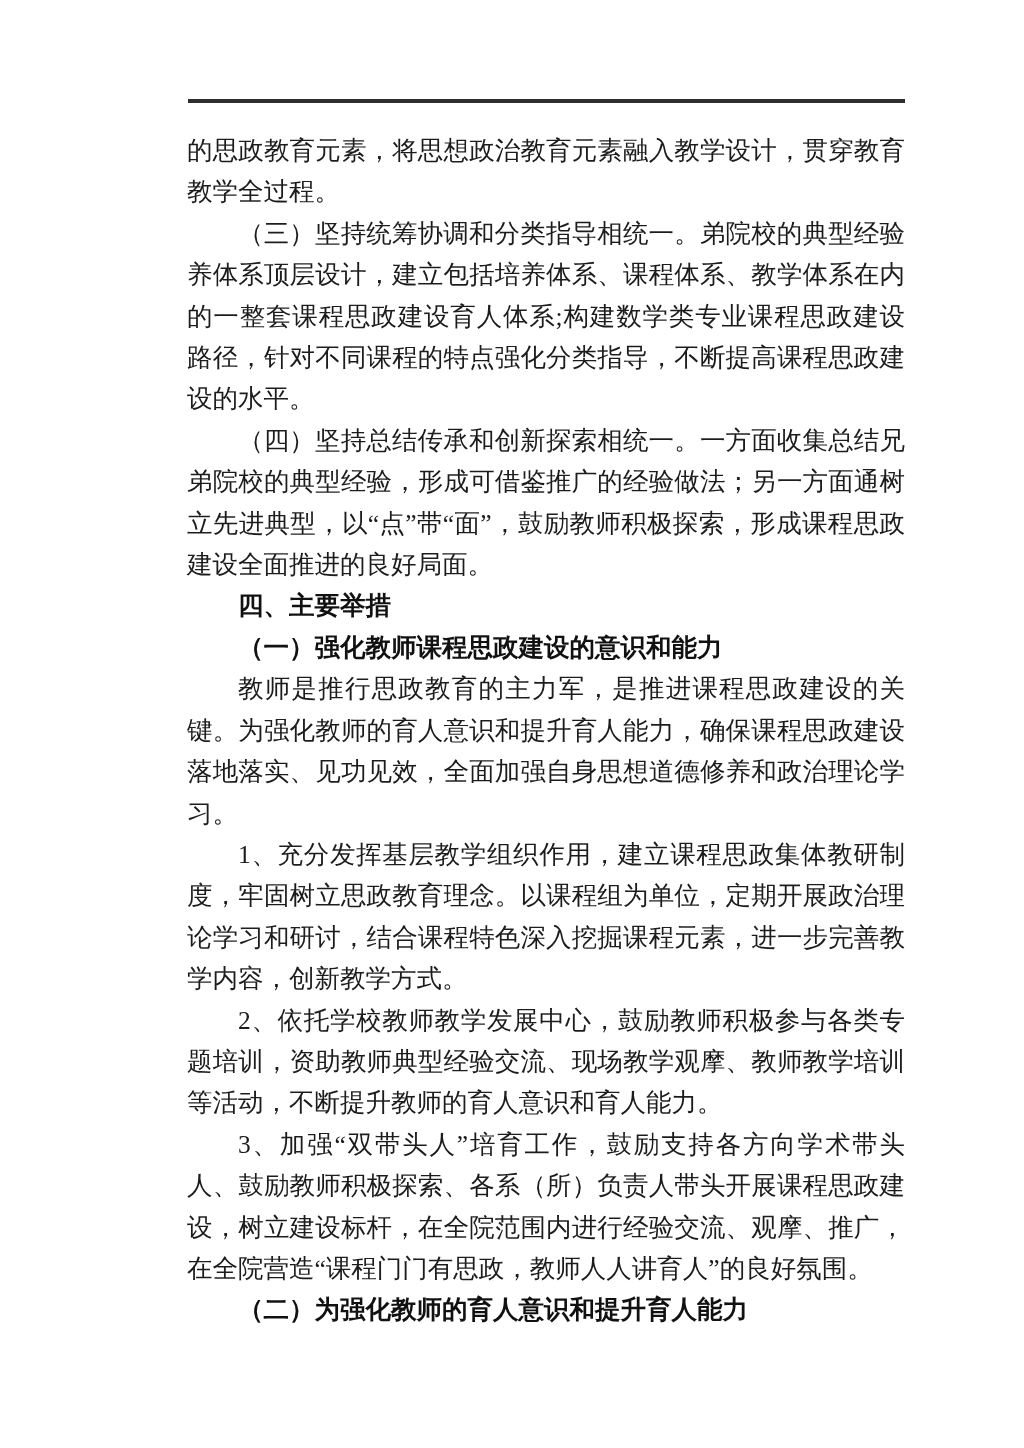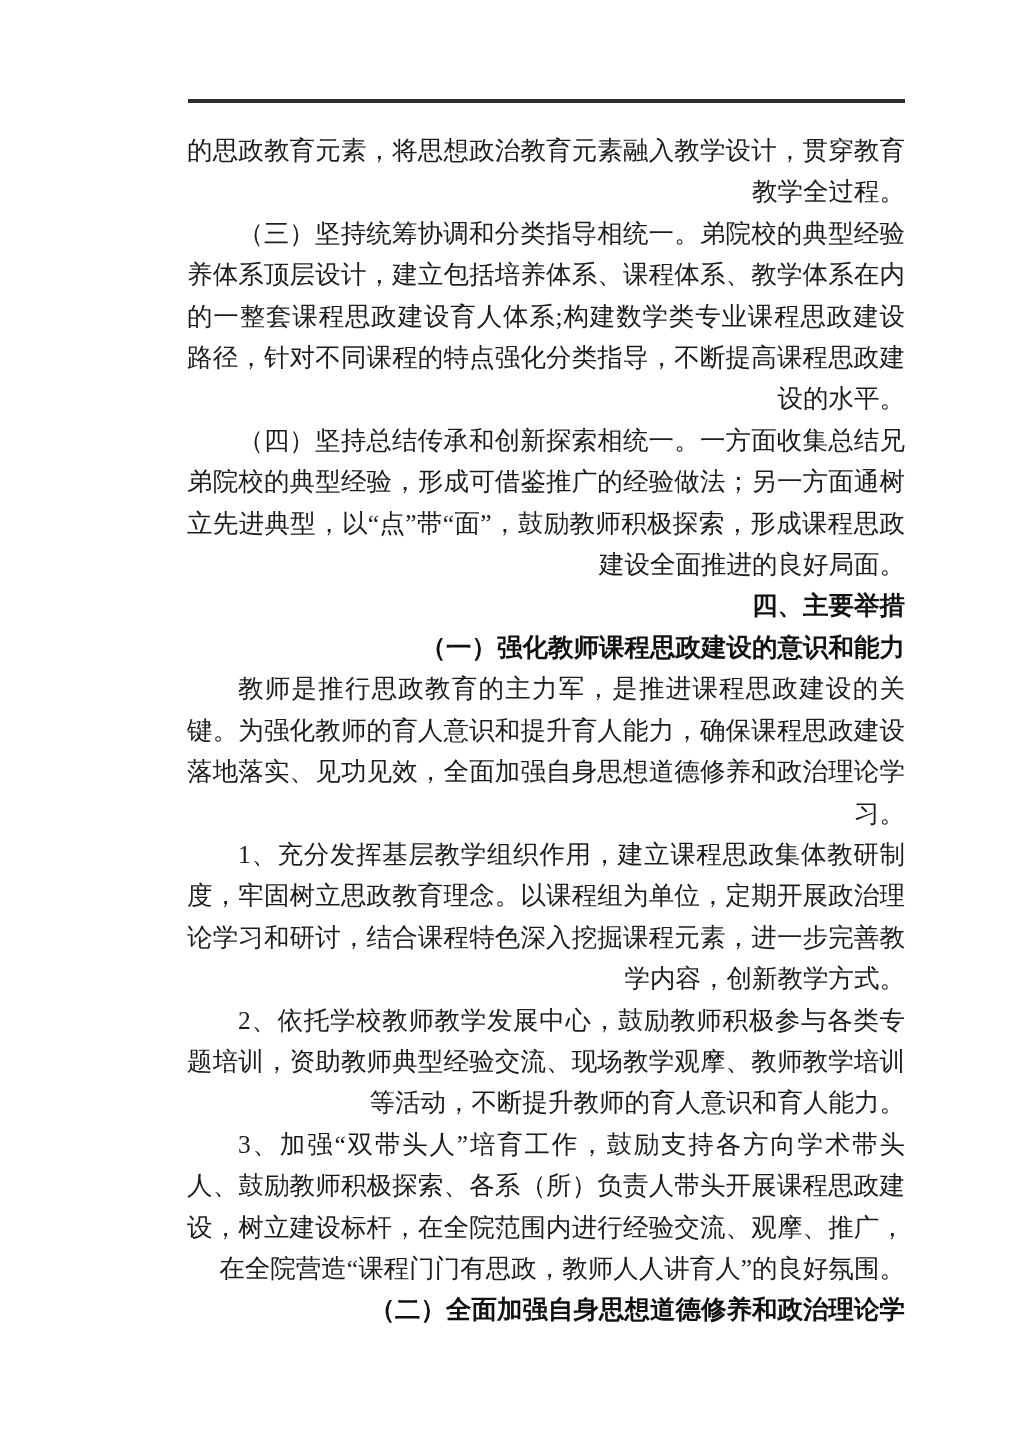--- a/index.html
+++ b/index.html
@@ -23,21 +23,21 @@
   }
   .content {
     position: absolute;
     left: 151px;
     top: 130px;
     width: 718px;
     font-size: 25.5px;
     line-height: 41.4px;
   }
   .ln {
-    text-align: right;
+    text-align: left;
     white-space: normal;
   }
   .fill {
     text-align: justify;
     text-align-last: justify;
     text-justify: inter-ideograph;
   }
   .ind { text-indent: 51px; }
   .head {
     font-family: "Liberation Sans", "DejaVu Sans", sans-serif;
@@ -73,15 +73,15 @@
     <div class="ln fill">度，牢固树立思政教育理念。以课程组为单位，定期开展政治理</div>
     <div class="ln fill">论学习和研讨，结合课程特色深入挖掘课程元素，进一步完善教</div>
     <div class="ln">学内容，创新教学方式。</div>
     <div class="ln ind fill">2、依托学校教师教学发展中心，鼓励教师积极参与各类专</div>
     <div class="ln fill">题培训，资助教师典型经验交流、现场教学观摩、教师教学培训</div>
     <div class="ln">等活动，不断提升教师的育人意识和育人能力。</div>
     <div class="ln ind fill">3、加强“双带头人”培育工作，鼓励支持各方向学术带头</div>
     <div class="ln fill">人、鼓励教师积极探索、各系（所）负责人带头开展课程思政建</div>
     <div class="ln fill">设，树立建设标杆，在全院范围内进行经验交流、观摩、推广，</div>
     <div class="ln">在全院营造“课程门门有思政，教师人人讲育人”的良好氛围。</div>
-    <div class="ln ind head">（二）全面加强自身思想道德修养和政治理论学</div>
+    <div class="ln ind head">（二）为强化教师的育人意识和提升育人能力</div>
   </div>
 </div>
 
 </body></html>

